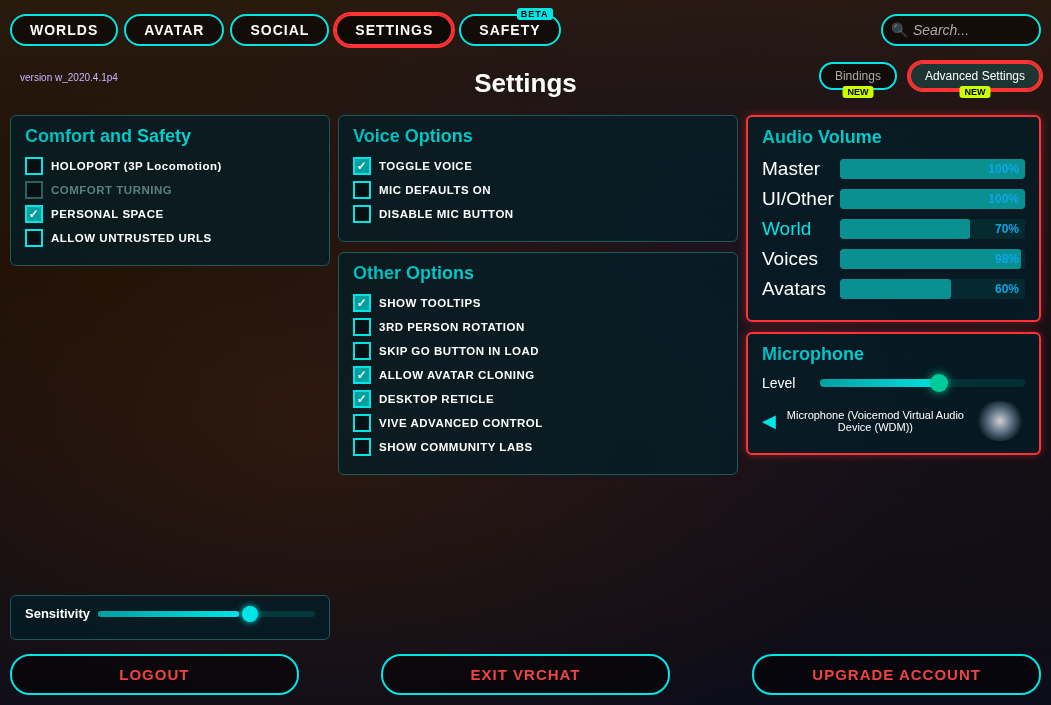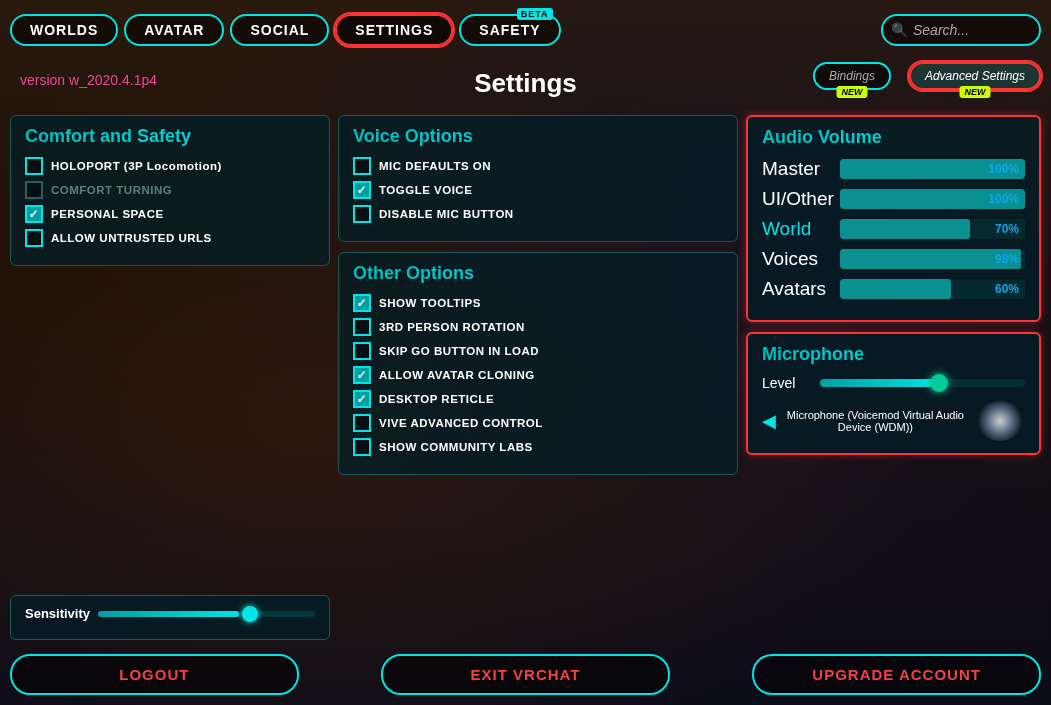--- a/index.html
+++ b/index.html
@@ -96,22 +96,22 @@
       transform: translateY(-50%);
       color: #aaa;
       font-size: 14px;
     }
 
     
     .version-text {
       position: absolute;
       top: 72px;
       left: 20px;
-      color: #ec4899;
-      font-size: 14px;
+      color: #c4b5fd;
+      font-size: 10px;
       z-index: 10;
     }
 
     
     .page-title {
       position: absolute;
       top: 68px;
       left: 50%;
       transform: translateX(-50%);
       color: #fff;
@@ -119,23 +119,22 @@
       font-weight: bold;
       z-index: 10;
     }
 
     
     .sub-tabs {
       position: absolute;
       top: 62px;
       right: 10px;
       display: flex;
-      gap: 18px;
+      gap: 12px;
       z-index: 10;
-      font-style: italic;
     }
     .sub-tab {
       border: 2px solid #00e5e5;
       border-radius: 20px;
       background: rgba(0,0,0,0.5);
       color: #aaa;
       font-size: 12px;
       padding: 5px 14px;
       cursor: pointer;
       position: relative;
@@ -491,26 +490,26 @@
         </div>
       </div>
     </div>
   </div>
 
   <div class="mid-col">
 
     <div class="panel">
       <div class="panel-title">Voice Options</div>
       <div class="check-row">
-        <div class="checkbox"></div>
-        <span>MIC DEFAULTS ON</span>
-      </div>
-      <div class="check-row">
         <div class="checkbox checked"></div>
         <span>TOGGLE VOICE</span>
+      </div>
+      <div class="check-row">
+        <div class="checkbox"></div>
+        <span>MIC DEFAULTS ON</span>
       </div>
       <div class="check-row">
         <div class="checkbox"></div>
         <span>DISABLE MIC BUTTON</span>
       </div>
     </div>
 
     <div class="panel">
       <div class="panel-title">Other Options</div>
       <div class="check-row">

